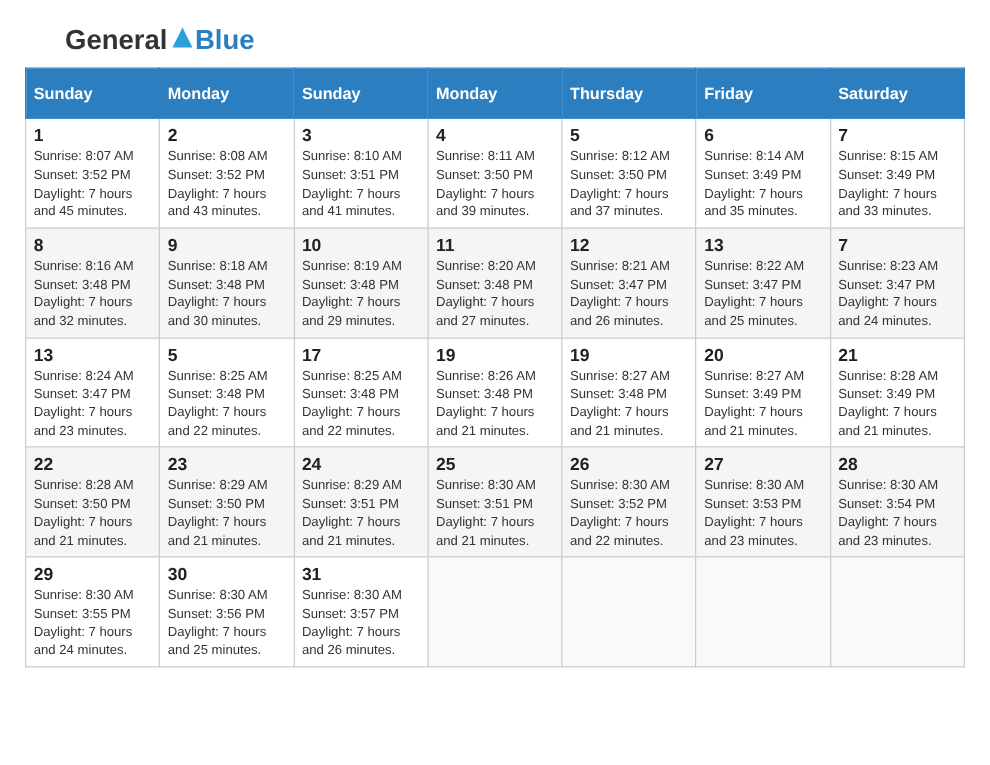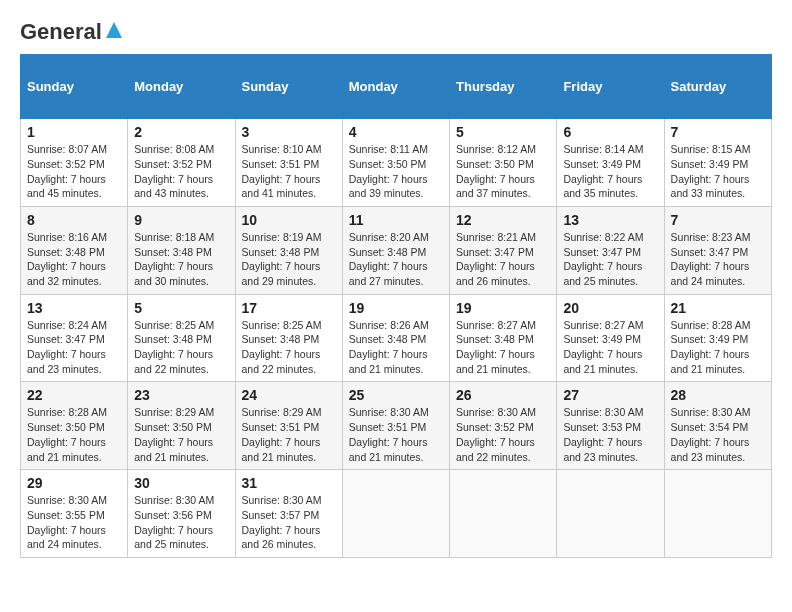--- a/index.html
+++ b/index.html
@@ -33,21 +33,21 @@
       color: #555;
     }
     .calendar {
       width: 100%;
       border-collapse: collapse;
       font-size: 11px;
     }
     .calendar th {
       background-color: #2b7fc1;
       color: #fff;
-      padding: 24px 6px;
+      padding: 12px 6px;
       text-align: left;
       font-size: 13px;
       font-weight: bold;
       border: 1px solid #2b7fc1;
     }
     .calendar td {
       border: 1px solid #ccc;
       vertical-align: top;
       padding: 5px 6px;
       width: 108px;
@@ -71,27 +71,28 @@
     }
     .empty-cell {
       background: #f9f9f9 !important;
     }
   </style>
 </head>
 <body>
 
 <div class="header">
   <div class="logo">
-    <div style="display:flex; flex-direction:row; line-height:1.1;">
+    <div style="display:flex; flex-direction:row; line-height:1.1;margin-left:32px;">
       <div style="display:flex; align-items:center;">
         <span style="font-size:22px; font-weight:bold; color:#333;">General</span>
         <svg width="20" height="20" viewBox="0 0 20 20" style="margin-left:2px; margin-top:-4px;">
           <polygon points="2,18 10,2 18,18" fill="#2b9fd8"></polygon>
         </svg>
       </div>
+      <span style="font-size:22px; font-weight:bold; color:#2b7fc1;">Blue</span>
     </div>
   </div>
   <div class="title-section">
   </div>
 </div>
 
 <table class="calendar">
   <thead>
     <tr>
     <th>Sunday</th>

